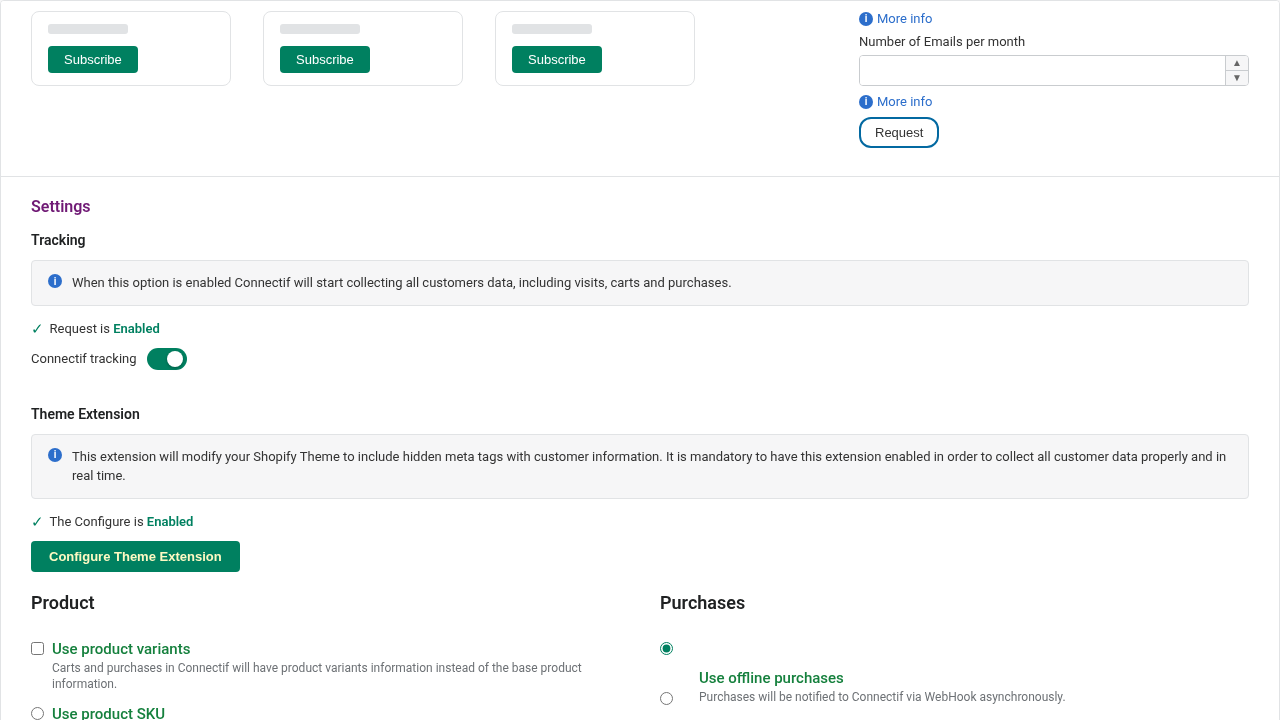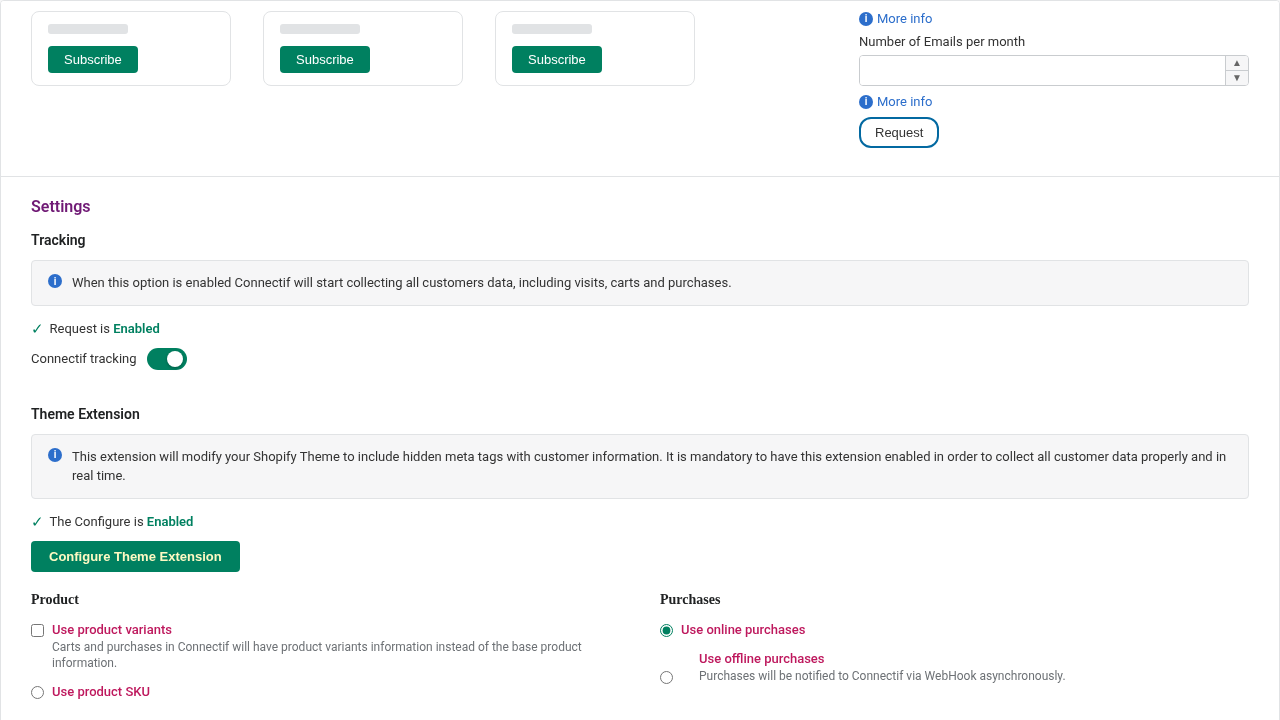--- a/index.html
+++ b/index.html
@@ -280,25 +280,24 @@
 
     .product-col {
       flex: 1;
     }
 
     .purchases-col {
       flex: 1;
     }
 
     .col-title {
-      font-size: 14px;
+      font-size: 18px;
       font-weight: 600;
       color: #202223;
-      margin-bottom: 14px;
-      font-family: Liberation Serif, serif;
+      margin-bottom: 27px;
     }
 
     .radio-option {
       margin-bottom: 12px;
     }
 
     .radio-option label {
       display: flex;
       align-items: flex-start;
       gap: 8px;
@@ -306,22 +305,22 @@
     }
 
     .radio-option input[type="radio"],
     .radio-option input[type="checkbox"] {
       margin-top: 2px;
       accent-color: #008060;
       flex-shrink: 0;
     }
 
     .radio-main-text {
-      font-size: 13px;
-      color: #be185d;
+      font-size: 15px;
+      color: #15803d;
       font-weight: 500;
     }
 
     .radio-sub-text {
       font-size: 12px;
       color: #6d7175;
       margin-top: 2px;
       line-height: 1.4;
     }
 
@@ -456,21 +455,20 @@
         </div>
       </div>
 
       <div class="purchases-col">
         <div class="col-title">Purchases</div>
 
         <div class="radio-group-item">
           <label style="display:flex; align-items:flex-start; gap:8px;">
             <input type="radio" name="purchases-option" checked="" style="margin-top: 2px; accent-color: rgb(0, 128, 96); flex-shrink: 0;">
             <div>
-              <div class="radio-main-text">Use online purchases</div>
             </div>
           </label>
         </div>
 
         <div class="radio-group-item">
           <label style="display:flex; align-items:flex-end; gap:26px;">
             <input type="radio" name="purchases-option" style="margin-top: 2px; accent-color: rgb(0, 128, 96); flex-shrink: 0;">
             <div>
               <div class="radio-main-text">Use offline purchases</div>
               <div class="radio-sub-text">Purchases will be notified to Connectif via WebHook asynchronously.</div>

